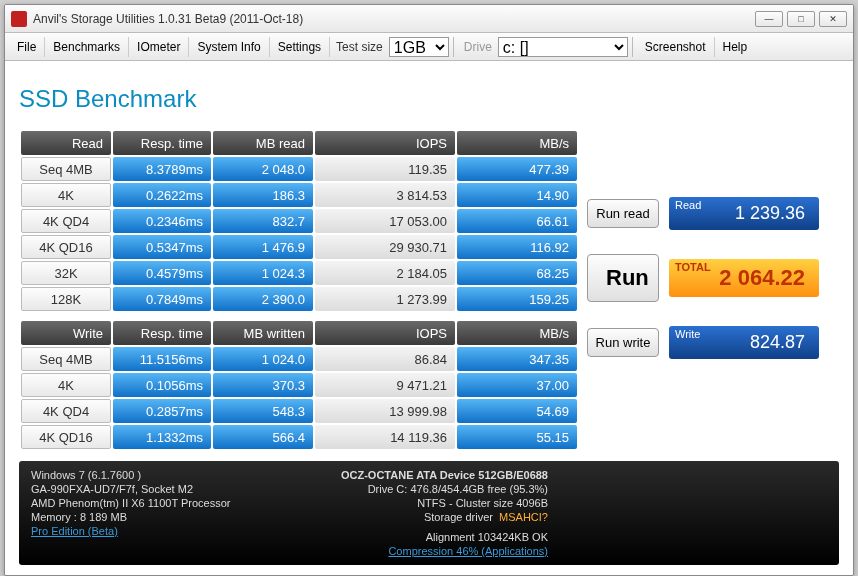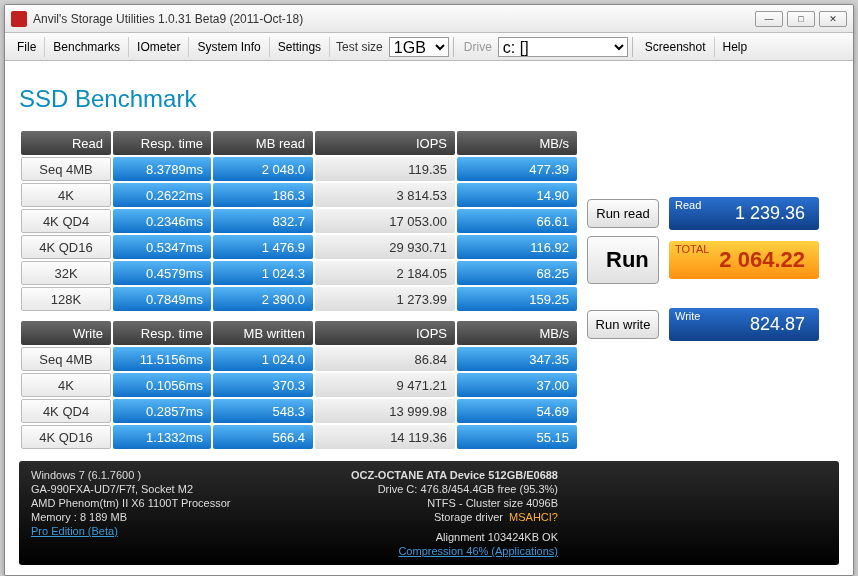--- a/index.html
+++ b/index.html
@@ -30,22 +30,22 @@
 .mbs { width: 120px; background: linear-gradient(#55b5f5,#1070c8); color: #fff; }
 .sidebar { display: flex; flex-direction: column; gap: 6px; padding-top: 68px; }
 .side-row { display: flex; gap: 10px; align-items: center; }
 .btn { padding: 6px 2px; background: linear-gradient(#fdfdfd,#e0e0e0); border: 1px solid #999; border-radius: 4px; font-size: 13px; cursor: pointer; text-align: center; }
 .btn.big { font-size: 22px; font-weight: bold; padding: 10px 18px; }
 .score-box { padding: 6px 14px; border-radius: 3px; color: #fff; font-size: 18px; min-width: 150px; position: relative; }
 .score-box .sublabel { font-size: 11px; position: absolute; top: 2px; left: 6px; }
 .score-read { background: linear-gradient(#2a70d0,#104088); }
 .score-write { background: linear-gradient(#2a70d0,#104088); }
 .score-total { background: linear-gradient(#ffd040,#ff9010); color: #c03000; font-weight: bold; }
-.score-total .sublabel { color: #c03000; font-weight: normal; }
-.footer { margin-top: 10px; background: linear-gradient(#2a2a2a,#000); color: #ddd; font-size: 11px; display: flex; padding: 8px 12px; border-radius: 3px; gap: 17px; align-items: stretch; }
+.score-total .sublabel { color: #c03000; font-weight: bold; }
+.footer { margin-top: 10px; background: linear-gradient(#2a2a2a,#000); color: #ddd; font-size: 11px; display: flex; padding: 8px 12px; border-radius: 3px; gap: 7px; align-items: stretch; }
 .footer .col { display: flex; flex-direction: column; gap: 2px; }
 .footer .col.left { flex: 0 0 250px; }
 .footer .col.right { flex: 0 0 260px; text-align: right; }
 .footer .notes { flex: 1; background: #fff; color: #1060b0; border-radius: 2px; padding: 8px 12px; font-size: 13px; }
 .footer a { color: #3a9ada; }
 .hl { color: #ffb030; }
 </style>
 </head>
 <body>
 
@@ -185,21 +185,21 @@
       </div>
 
       <div class="sidebar">
         <div class="side-row">
           <div class="btn" style="width:72px">Run read</div>
           <div class="score-box score-read">
             <span class="sublabel">Read</span>
             <div style="text-align:right">1 239.36</div>
           </div>
         </div>
-        <div class="side-row" style="">
+        <div class="side-row" style="margin-top:18px">
           <div class="btn big" style="width:72px">Run</div>
           <div class="score-box score-total">
             <span class="sublabel">TOTAL</span>
             <div style="text-align:right;font-size:22px">2 064.22</div>
           </div>
         </div>
         <div class="side-row" style="margin-top:18px">
           <div class="btn" style="width:72px">Run write</div>
           <div class="score-box score-write">
             <span class="sublabel">Write</span>

